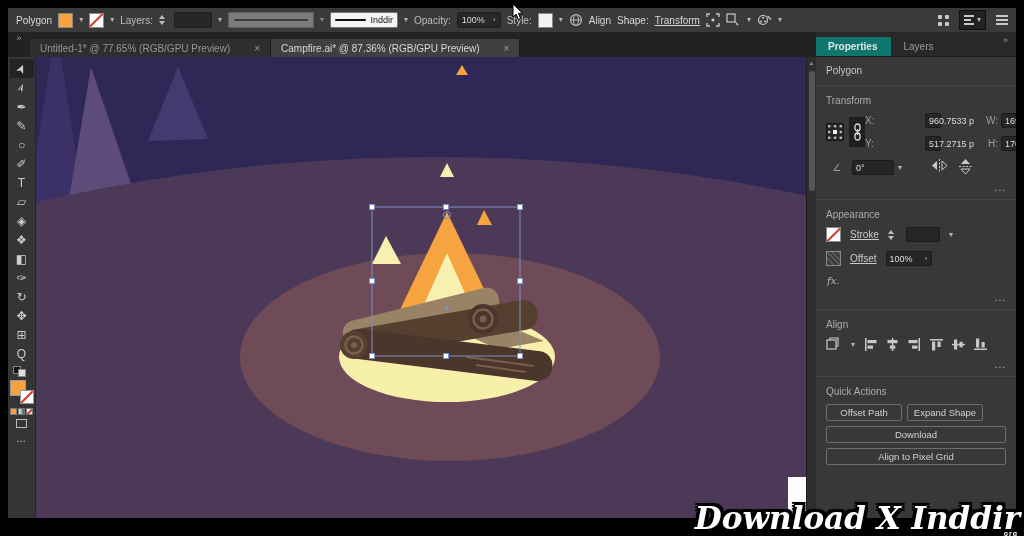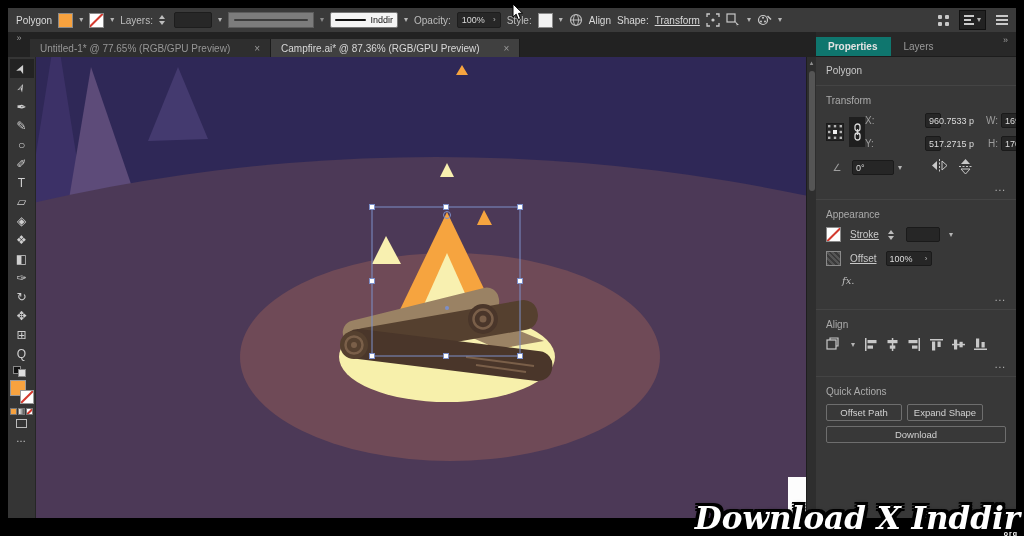--- a/index.html
+++ b/index.html
@@ -99,21 +99,21 @@
   .refpt { grid-row:1 / span 2; width:18px; height:18px; background:#262626; border:1px solid #1a1a1a;
     display:flex; align-items:center; justify-content:center; }
   .chainbox { grid-row:1 / span 2; justify-self:end; width:16px; height:30px; background:#1f1f1f;
     display:flex; align-items:center; justify-content:center; }
   .angle-row { display:flex; align-items:center; gap:4px; margin-top:8px; }
   .flipset { margin-left:26px; display:flex; gap:12px; }
   .more-row { text-align:right; color:#bdbdbd; letter-spacing:1px; margin:6px 0 6px; }
   .ap-row { display:flex; align-items:center; gap:9px; margin-bottom:9px; }
   .opacity-ico { width:15px; height:15px; border:1px solid #8a8a8a;
     background:repeating-linear-gradient(45deg,#555 0 2px,#3a3a3a 2px 4px); }
-  .fx { font-style:italic; color:#bdbdbd; margin:4px 16px 2px; font-family:"DejaVu Serif",serif; }
+  .fx { font-style:italic; color:#bdbdbd; margin:4px 1px 2px; font-family:"DejaVu Serif",serif; }
   .align-row { display:flex; align-items:center; gap:9px; margin-top:2px; }
   .qa-grid { display:flex; flex-wrap:wrap; gap:5px; margin-top:4px; }
   .qa-btn { border:1px solid #6e6e6e; border-radius:2px; color:#d2d2d2; font-size:9.5px;
     height:17px; display:flex; align-items:center; justify-content:center; }
   .qa-half { width:76px; } .qa-full { width:181px; }
 
   
   .watermark { right:4px; bottom:0px; z-index:60; font-family:"DejaVu Serif",serif;
     font-style:italic; font-weight:bold; font-size:31px; color:#fff; white-space:nowrap;
     text-shadow:-3px -3px 0 #000, 3px -3px 0 #000, -3px 3px 0 #000, 3px 3px 0 #000,
@@ -475,20 +475,21 @@
         </svg></span>
   </div>
   <div class="more-row">...</div>
   <div class="sect-div"></div>
 
   <div class="sect-title">Quick Actions</div>
   <div class="qa-grid">
     <span class="qa-btn qa-half">Offset Path</span>
     <span class="qa-btn qa-half">Expand Shape</span>
     <span class="qa-btn qa-full">Download</span>
+    <span class="qa-btn qa-full">Align to Pixel Grid</span>
   </div>
 </div>
 
 <div class="abs watermark">
   <span>Download X Inddir</span>
   <span class="suffix">org</span>
 </div>
 
 <div class="abs cursor">
   <svg width="12" height="17" viewBox="0 0 12 17">

